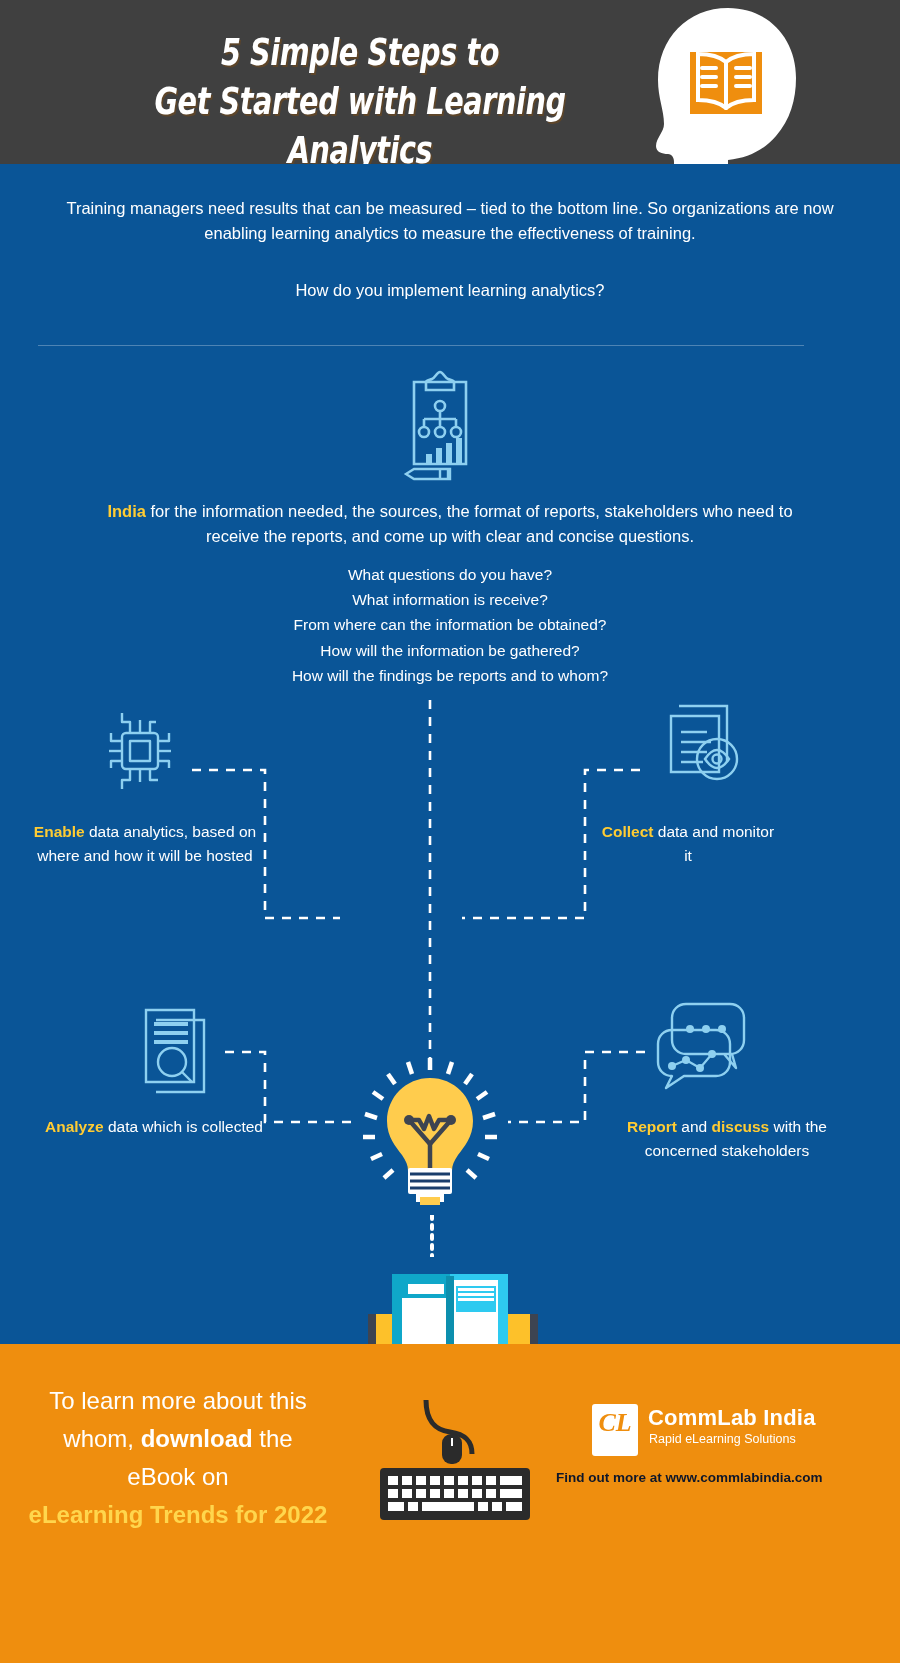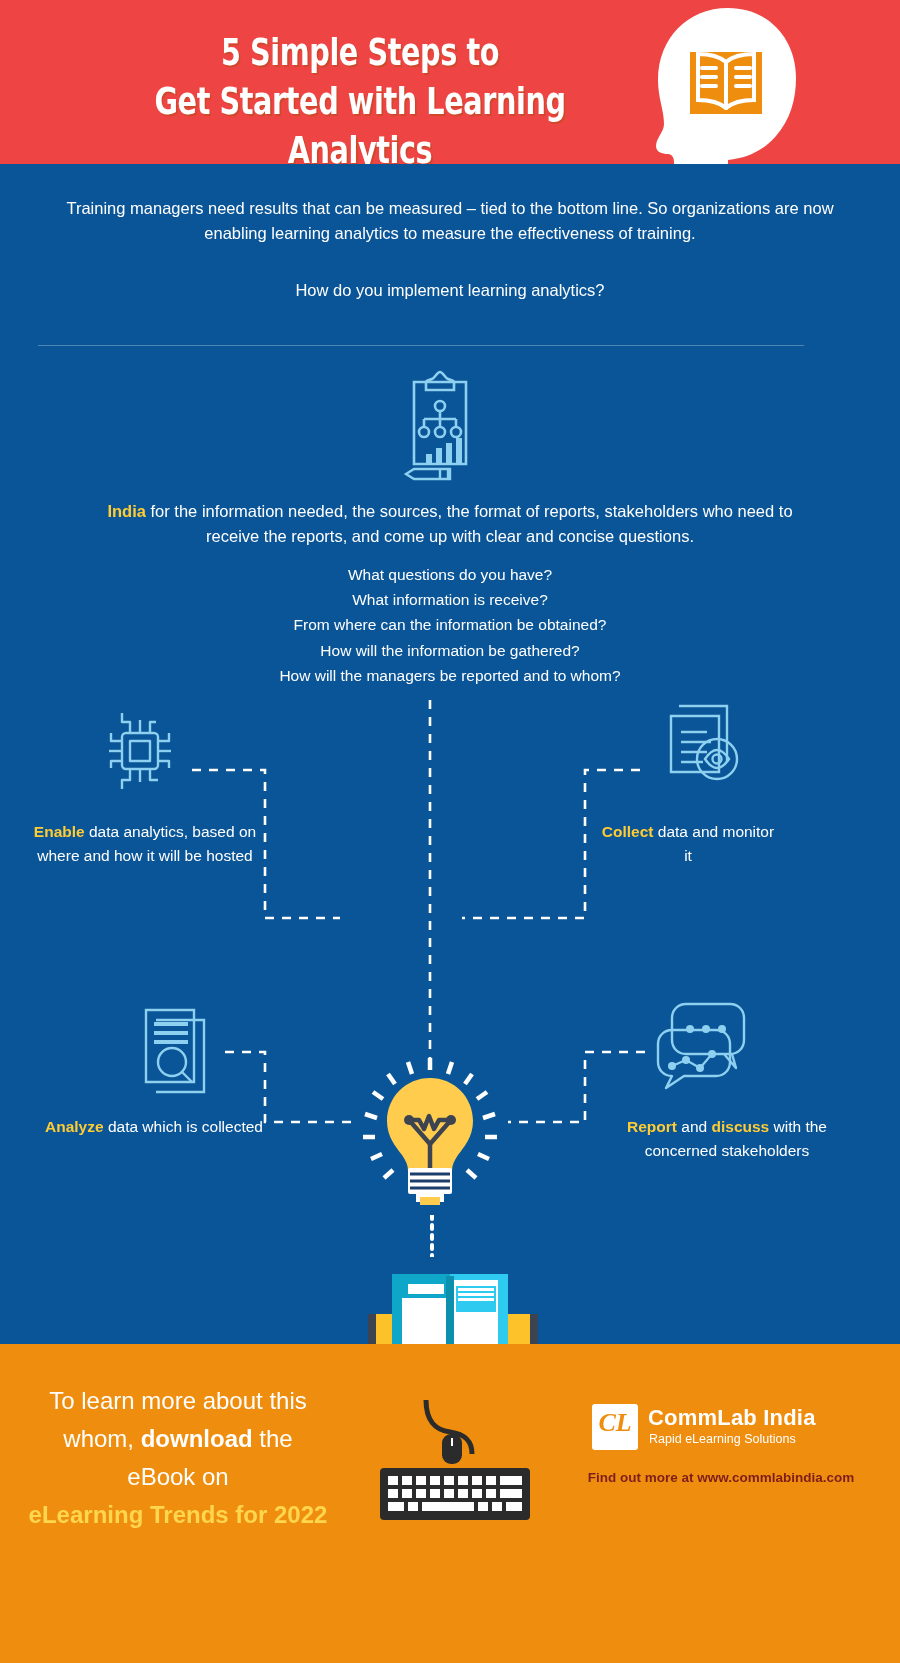--- a/index.html
+++ b/index.html
@@ -8,21 +8,21 @@
     font-family:"Liberation Sans", sans-serif;
     background:#0a5597;
     position:relative;
     overflow:hidden;
   }
   .page { position:relative; width:900px; height:1663px; background:#0a5597; }
 
   
   .header {
     position:absolute; left:0; top:0; width:900px; height:164px;
-    background:#ef4444; overflow:hidden;
+    background:#404040; overflow:hidden;font-style:italic;
   }
   .header-title {
     position:absolute; left:40px; top:28px; width:640px;
     text-align:center; color:#ffffff;
     font-family:"DejaVu Sans Condensed","Liberation Sans Narrow","Liberation Sans",sans-serif;
     font-weight:bold; font-size:38px; line-height:49px;
     letter-spacing:-0.5px;
     text-shadow:2px 2px 0 rgba(150,80,0,0.35);
     transform:scaleX(0.84); transform-origin:50% 50%;
   }
@@ -87,38 +87,38 @@
   }
   .footer-cta {
     position:absolute; left:18px; top:38px; width:320px; text-align:center;
     color:#ffffff; font-size:24px; line-height:38px;
   }
   .footer-cta b { font-weight:bold; }
   .footer-cta .y { color:#ffd64d; font-weight:bold; }
 
   .logo-wrap { position:absolute; left:592px; top:60px; width:250px; height:52px; }
   .logo-mark {
-    position:absolute; left:0; top:0; width:46px; height:46px;
+    position:absolute; left:0; top:0; width:46px; height:52px;
     background:#ffffff; border-radius:3px;padding-left:35px;
   }
   .logo-mark span {
     position:absolute; left:0; top:4px; width:46px; text-align:center;
     color:#ef8e0e; font-family:"Liberation Serif",serif; font-style:italic;
     font-weight:bold; font-size:26px;
   }
   .logo-name {
     position:absolute; left:56px; top:1px; color:#ffffff;
     font-size:22px; font-weight:bold; letter-spacing:.2px;
   }
   .logo-tag {
     position:absolute; left:57px; top:28px; color:#ffffff; font-size:12.5px;
   }
   .footer-url {
-    position:absolute; left:556px; top:126px; width:330px; text-align:center;
-    color:#7f1d1d; font-size:13.5px; font-weight:bold;
+    position:absolute; left:556px; top:126px; width:330px; text-align:left;
+    color:#0f172a; font-size:13.5px; font-weight:bold;
   }
   .keyboard-art { position:absolute; left:370px; top:1400px; width:170px; height:130px; }
 </style>
 </head>
 <body>
 
 <div class="page">
 
   <div class="header">
     <div class="header-title">
@@ -166,21 +166,21 @@
 
   <div class="plan-text">
     <span class="hl">India</span><span> for the information needed, the sources, the format of reports, stakeholders who need to receive the reports, and come up with clear and concise questions.</span>
   </div>
 
   <div class="questions">
     <div>What questions do you have?</div>
     <div>What information is receive?</div>
     <div>From where can the information be obtained?</div>
     <div>How will the information be gathered?</div>
-    <div>How will the managers be reported and to whom?</div>
+    <div>How will the findings be reports and to whom?</div>
   </div>
 
   <svg class="connectors" viewBox="0 0 900 560">
     <g fill="none" stroke="#ffffff" stroke-width="2.6" stroke-dasharray="9 8">
 
       <path d="M430 10 L430 370"></path>
 
       <path d="M192 80 L265 80 L265 228 L340 228"></path>
 
       <path d="M640 80 L585 80 L585 228 L462 228"></path>

